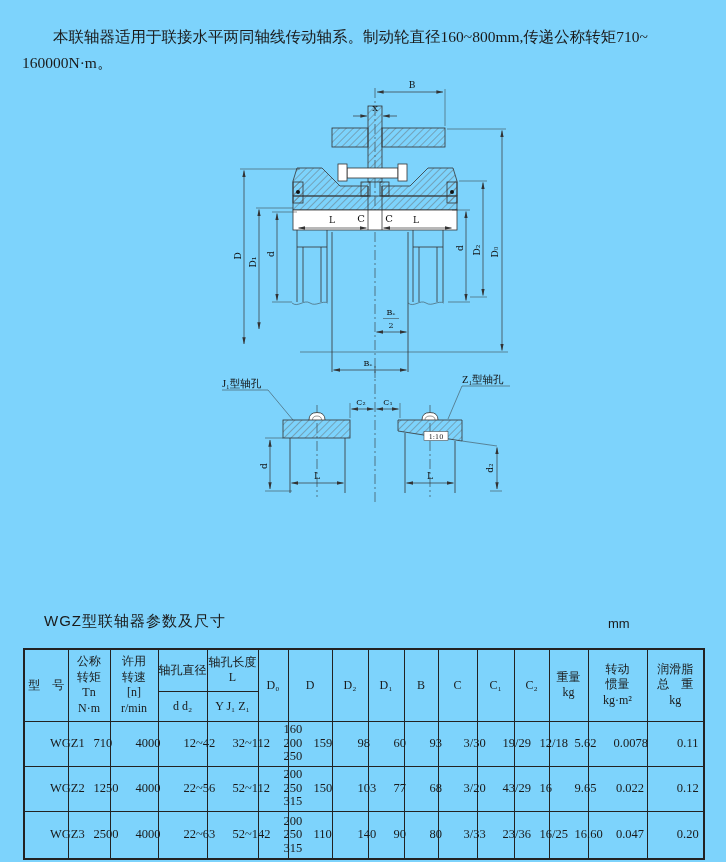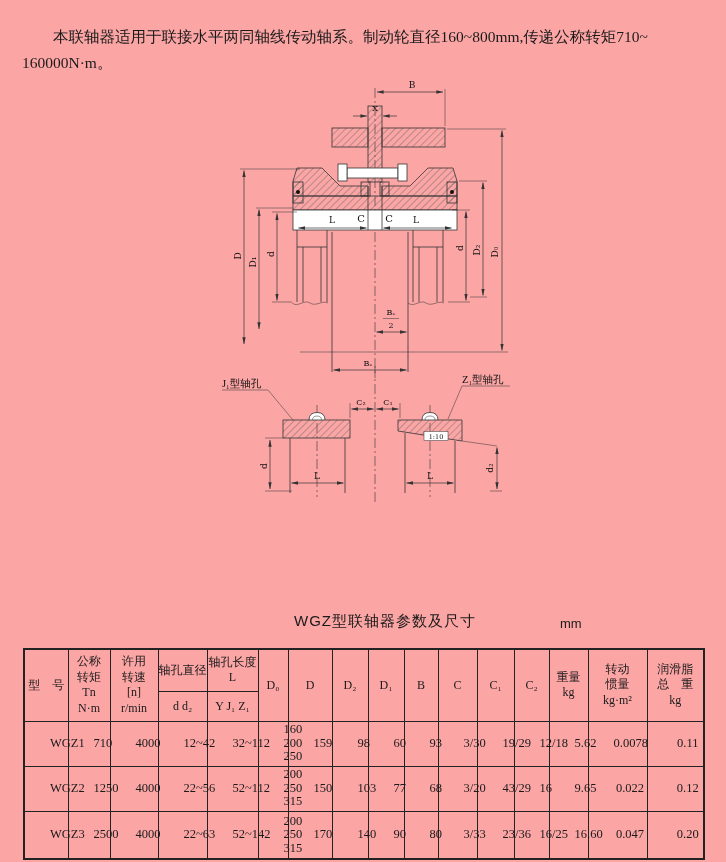--- a/index.html
+++ b/index.html
@@ -1,38 +1,38 @@
 <!DOCTYPE html>
 <html><head>
 <meta charset="utf-8">
 <style>
   html,body{margin:0;padding:0;background:#fff;}
-  #page{position:relative;width:726px;height:862px;background:#fca5a5;overflow:hidden;
+  #page{position:relative;width:726px;height:862px;background:#7dd3fc;overflow:hidden;
         font-family:"Liberation Serif","DejaVu Serif",serif;color:#1a1a1a;}
   .intro{position:absolute;top:8px;left:22px;width:686px;font-size:15.5px;line-height:26px;
          white-space:pre-line;}
   
   .dwg{position:absolute;left:155px;top:70px;width:430px;height:450px;}
   .ln{stroke:#333;stroke-width:0.8;fill:none;}
   .thin{stroke-width:0.5;}
   .cl{stroke:#333;stroke-width:0.6;fill:none;stroke-dasharray:10 3 2 3;}
   .hx{fill:url(#hatch);stroke:#333;stroke-width:0.8;}
   .wht{fill:#fff;stroke:#333;stroke-width:0.8;}
   .dim{stroke:#333;stroke-width:0.7;fill:none;marker-start:url(#arr);marker-end:url(#arr);}
   .de{stroke:#333;stroke-width:0.7;fill:none;marker-end:url(#arr);}
   .dt{font-family:"DejaVu Serif","DejaVu Sans",serif;font-size:9px;fill:#111;}
   .dt8{font-size:8px;}
   .dt65{font-size:6.5px;}
   .dt10{font-size:10px;}
   .zt{font-family:"Liberation Serif","DejaVu Serif",serif;font-size:10.5px;fill:#111;}
   
-  .tbl-title{position:absolute;top:612px;left:0;width:726px;text-align:center;padding-left:44px;
+  .tbl-title{position:absolute;top:612px;left:0;width:726px;padding-left:44px;
              box-sizing:border-box;font-family:"Liberation Sans","DejaVu Sans",sans-serif;
              font-size:15px;letter-spacing:1px;}
-  .tbl-unit{position:absolute;top:616px;left:560px;font-size:13px;
+  .tbl-unit{position:absolute;top:616px;left:608px;font-size:13px;
             font-family:"Liberation Sans","DejaVu Sans",sans-serif;}
   table.params{position:absolute;top:648px;left:23px;width:680px;border-collapse:collapse;
                table-layout:fixed;border:2px solid #222;}
   table.params th,table.params td{border:1px solid #222;text-align:center;vertical-align:middle;
                font-weight:normal;padding:0;font-family:"Liberation Serif","DejaVu Serif",serif;}
   table.params th{font-size:12px;}
   table.params td{font-size:12.5px;padding-left:25px;}
   .pre{white-space:pre-line;line-height:1.3;}
   .stack{white-space:pre-line;line-height:1.08;font-size:12px;}
   tr.hr1{height:42px;} tr.hr2{height:30px;}
@@ -283,21 +283,21 @@
       </tr>
       <tr class="br3">
         <td>WGZ3</td>
         <td>2500</td>
         <td>4000</td>
         <td>22~63</td>
         <td>52~142</td>
         <td class="stack">200
 250
 315</td>
-        <td>170</td>
+        <td>110</td>
         <td>140</td>
         <td>90</td>
         <td>80</td>
         <td>3/33</td>
         <td>23/36</td>
         <td>16/25</td>
         <td>16.60</td>
         <td>0.047</td>
         <td>0.20</td>
       </tr>

